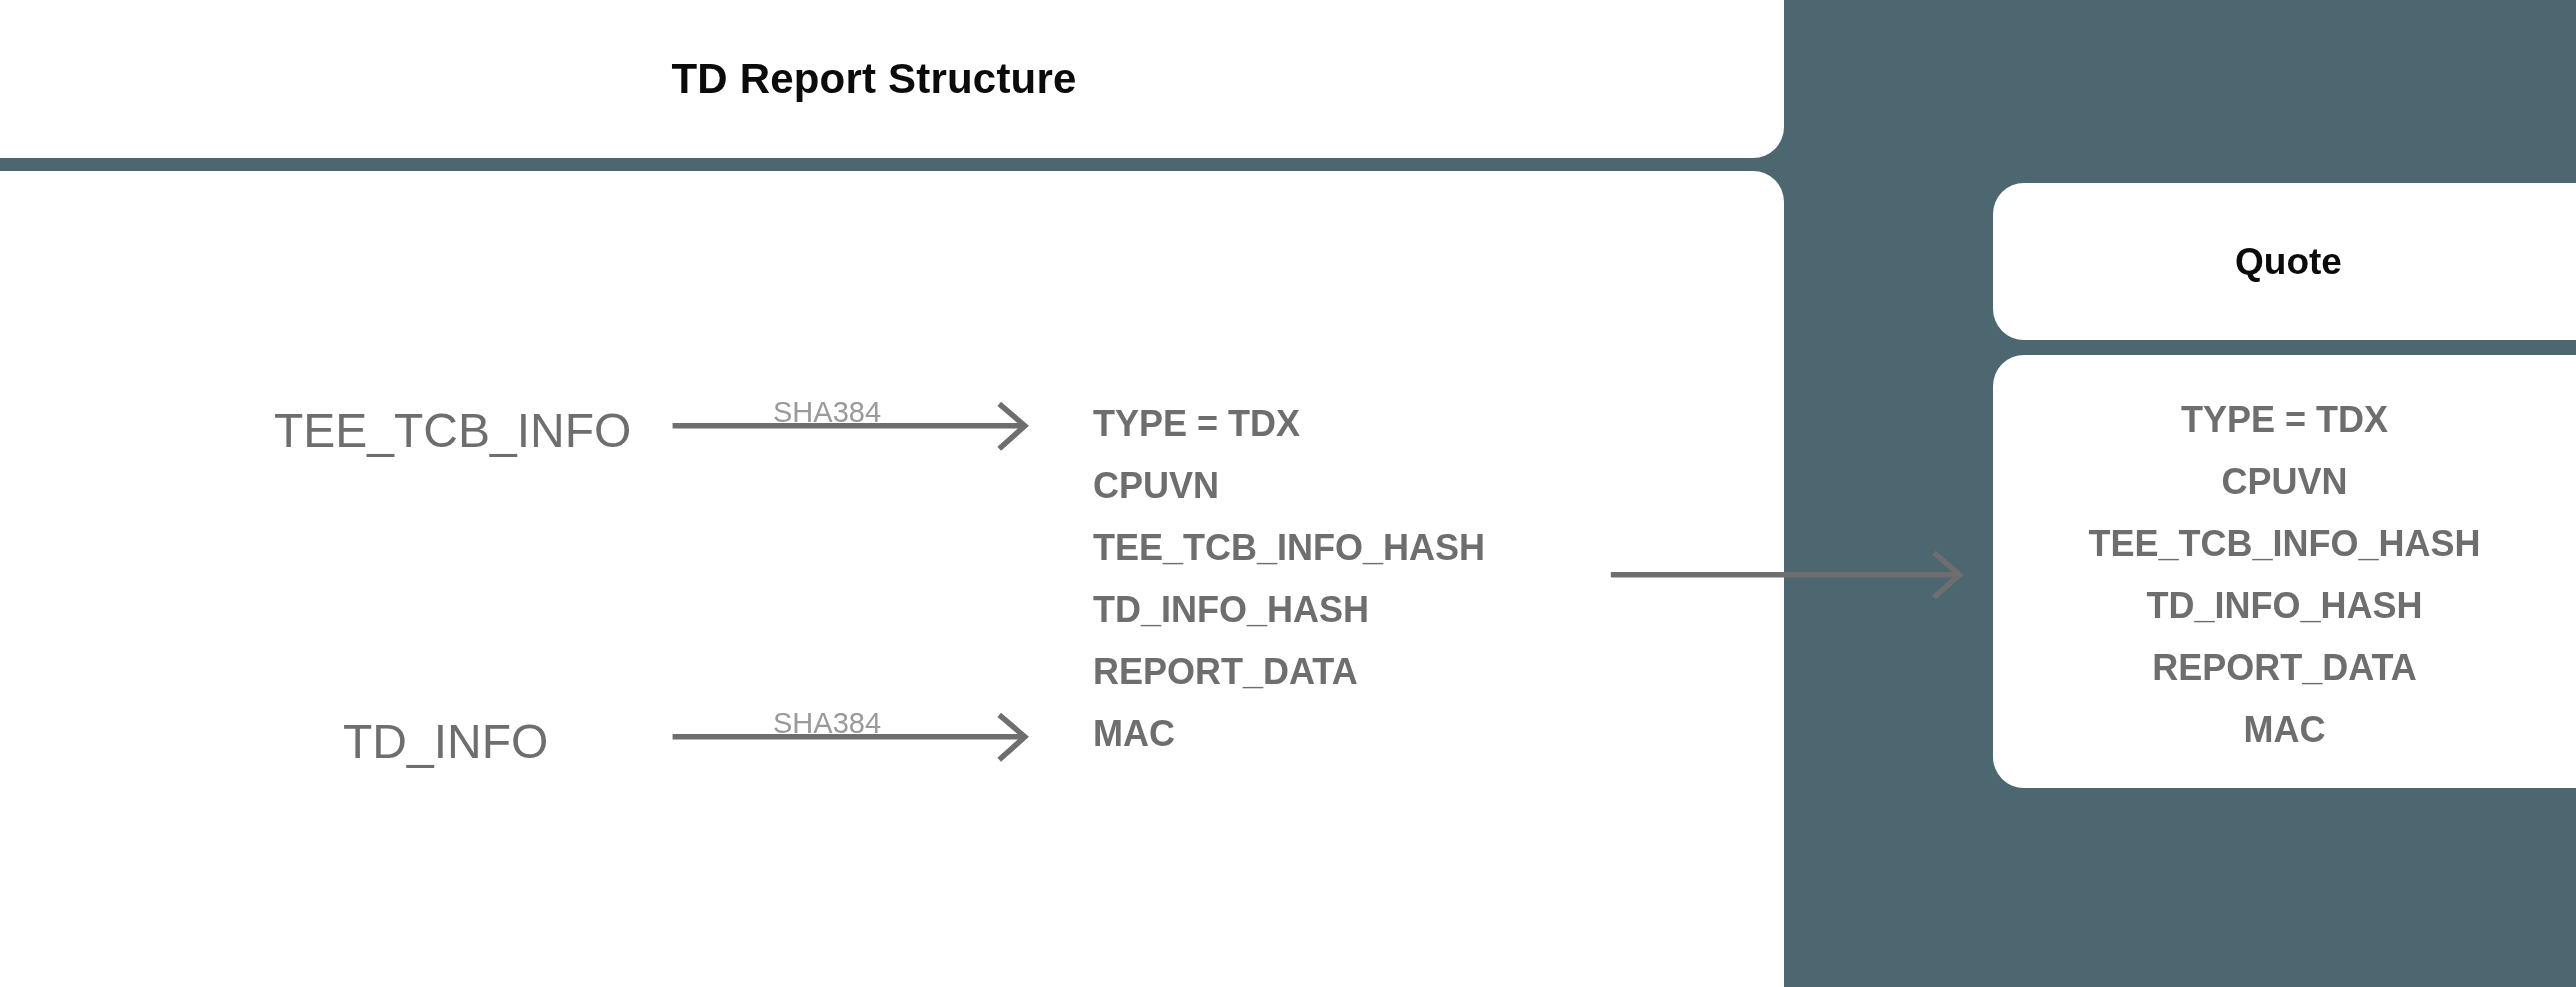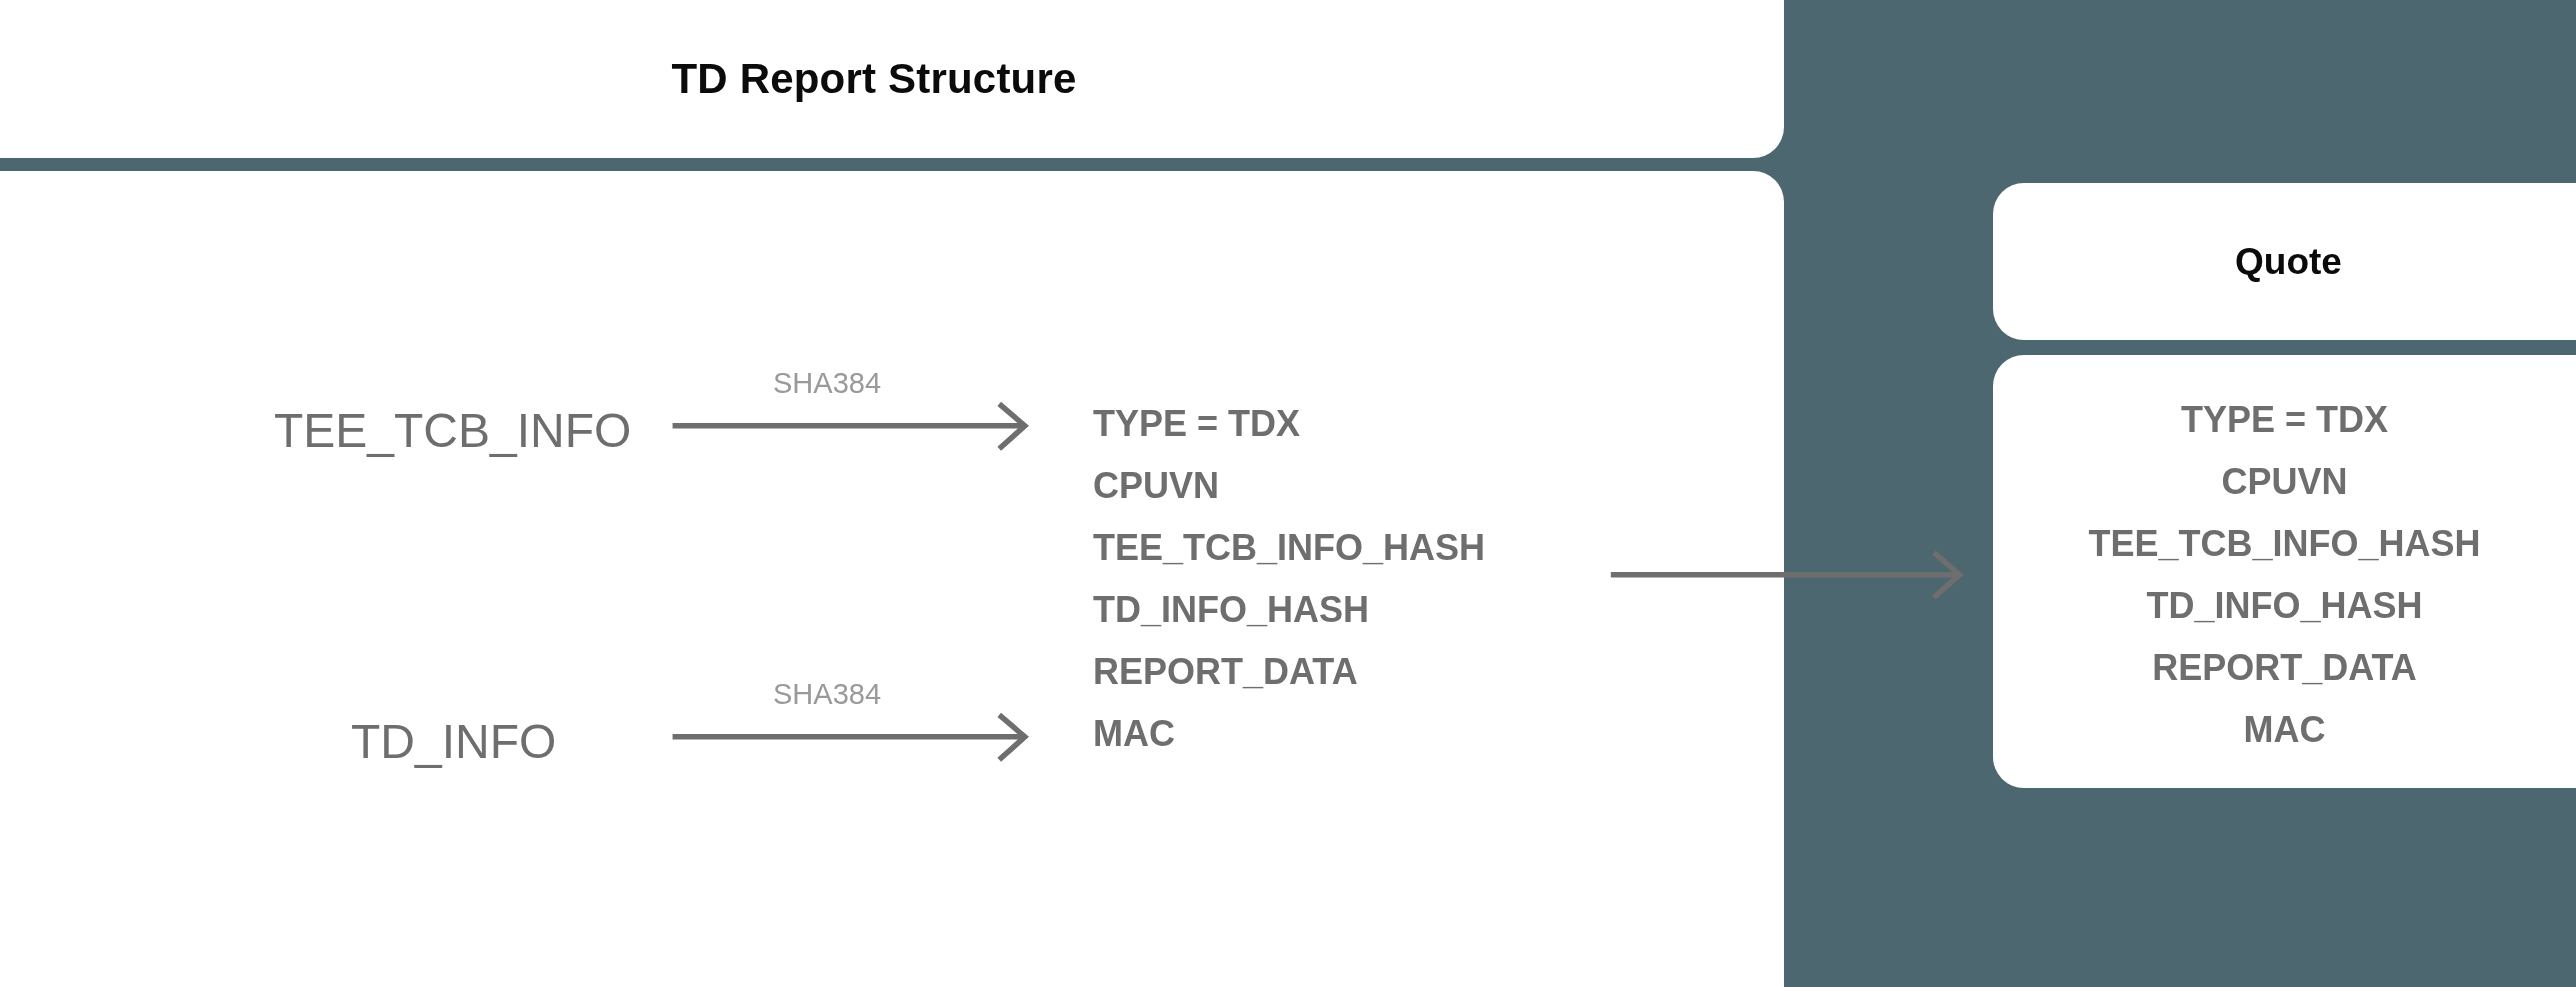--- a/index.html
+++ b/index.html
@@ -88,21 +88,21 @@
   
   .node-label {
     position: absolute;
     font-size: 48px;
     color: #6e6e6e;
     white-space: nowrap;
     line-height: 1;
   }
 
   #label-tee-tcb-info { left: 274px;  top: 407px; }
-  #label-td-info      { left: 351px;  top: 718px; }
+  #label-td-info      { left: 343px;  top: 718px; }
 
   .field-list {
     position: absolute;
     font-size: 36px;
     color: #6e6e6e;
     line-height: 62px;
     white-space: nowrap;
     font-weight: bold;
   }
 
@@ -142,20 +142,21 @@
     stroke-linecap: butt;
     stroke-linejoin: miter;
   }
 
   .arrow-label {
     position: absolute;
     font-size: 29px;
     color: #9a9a9a;
     white-space: nowrap;
     line-height: 1;
+    margin-top: 29px;
   }
 
   #label-sha384-top    { left: 773px; top: 369px; }
   #label-sha384-bottom { left: 773px; top: 680px; }
 </style>
 </head>
 <body>
 
 <div id="canvas">
 

